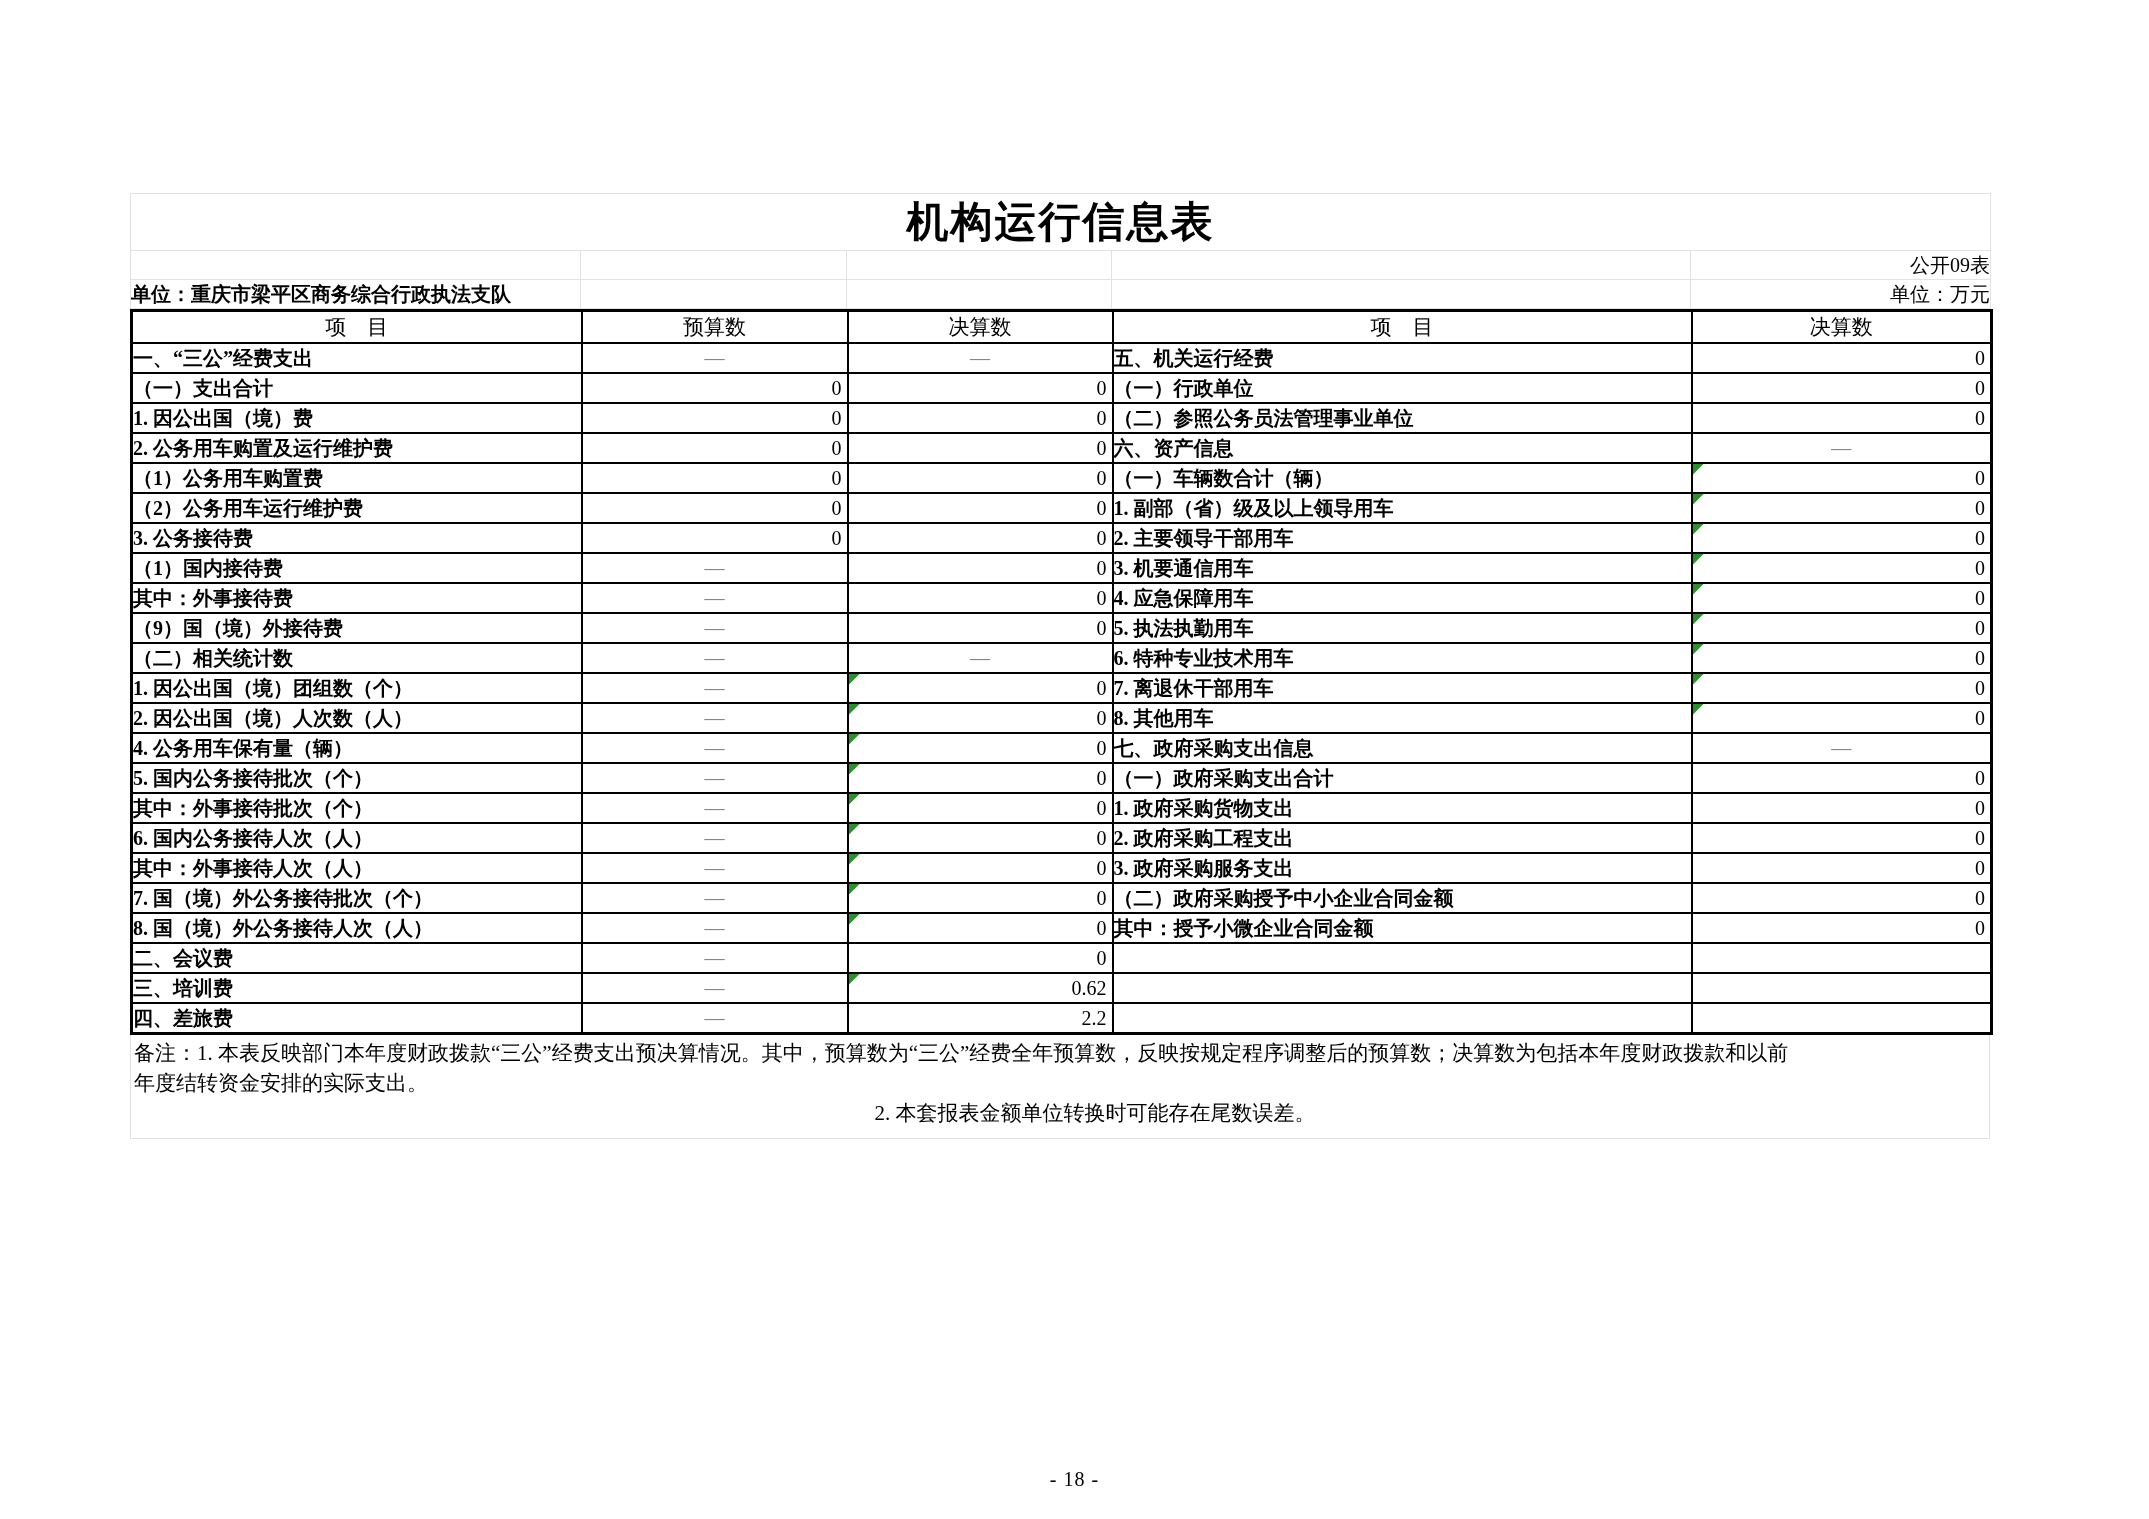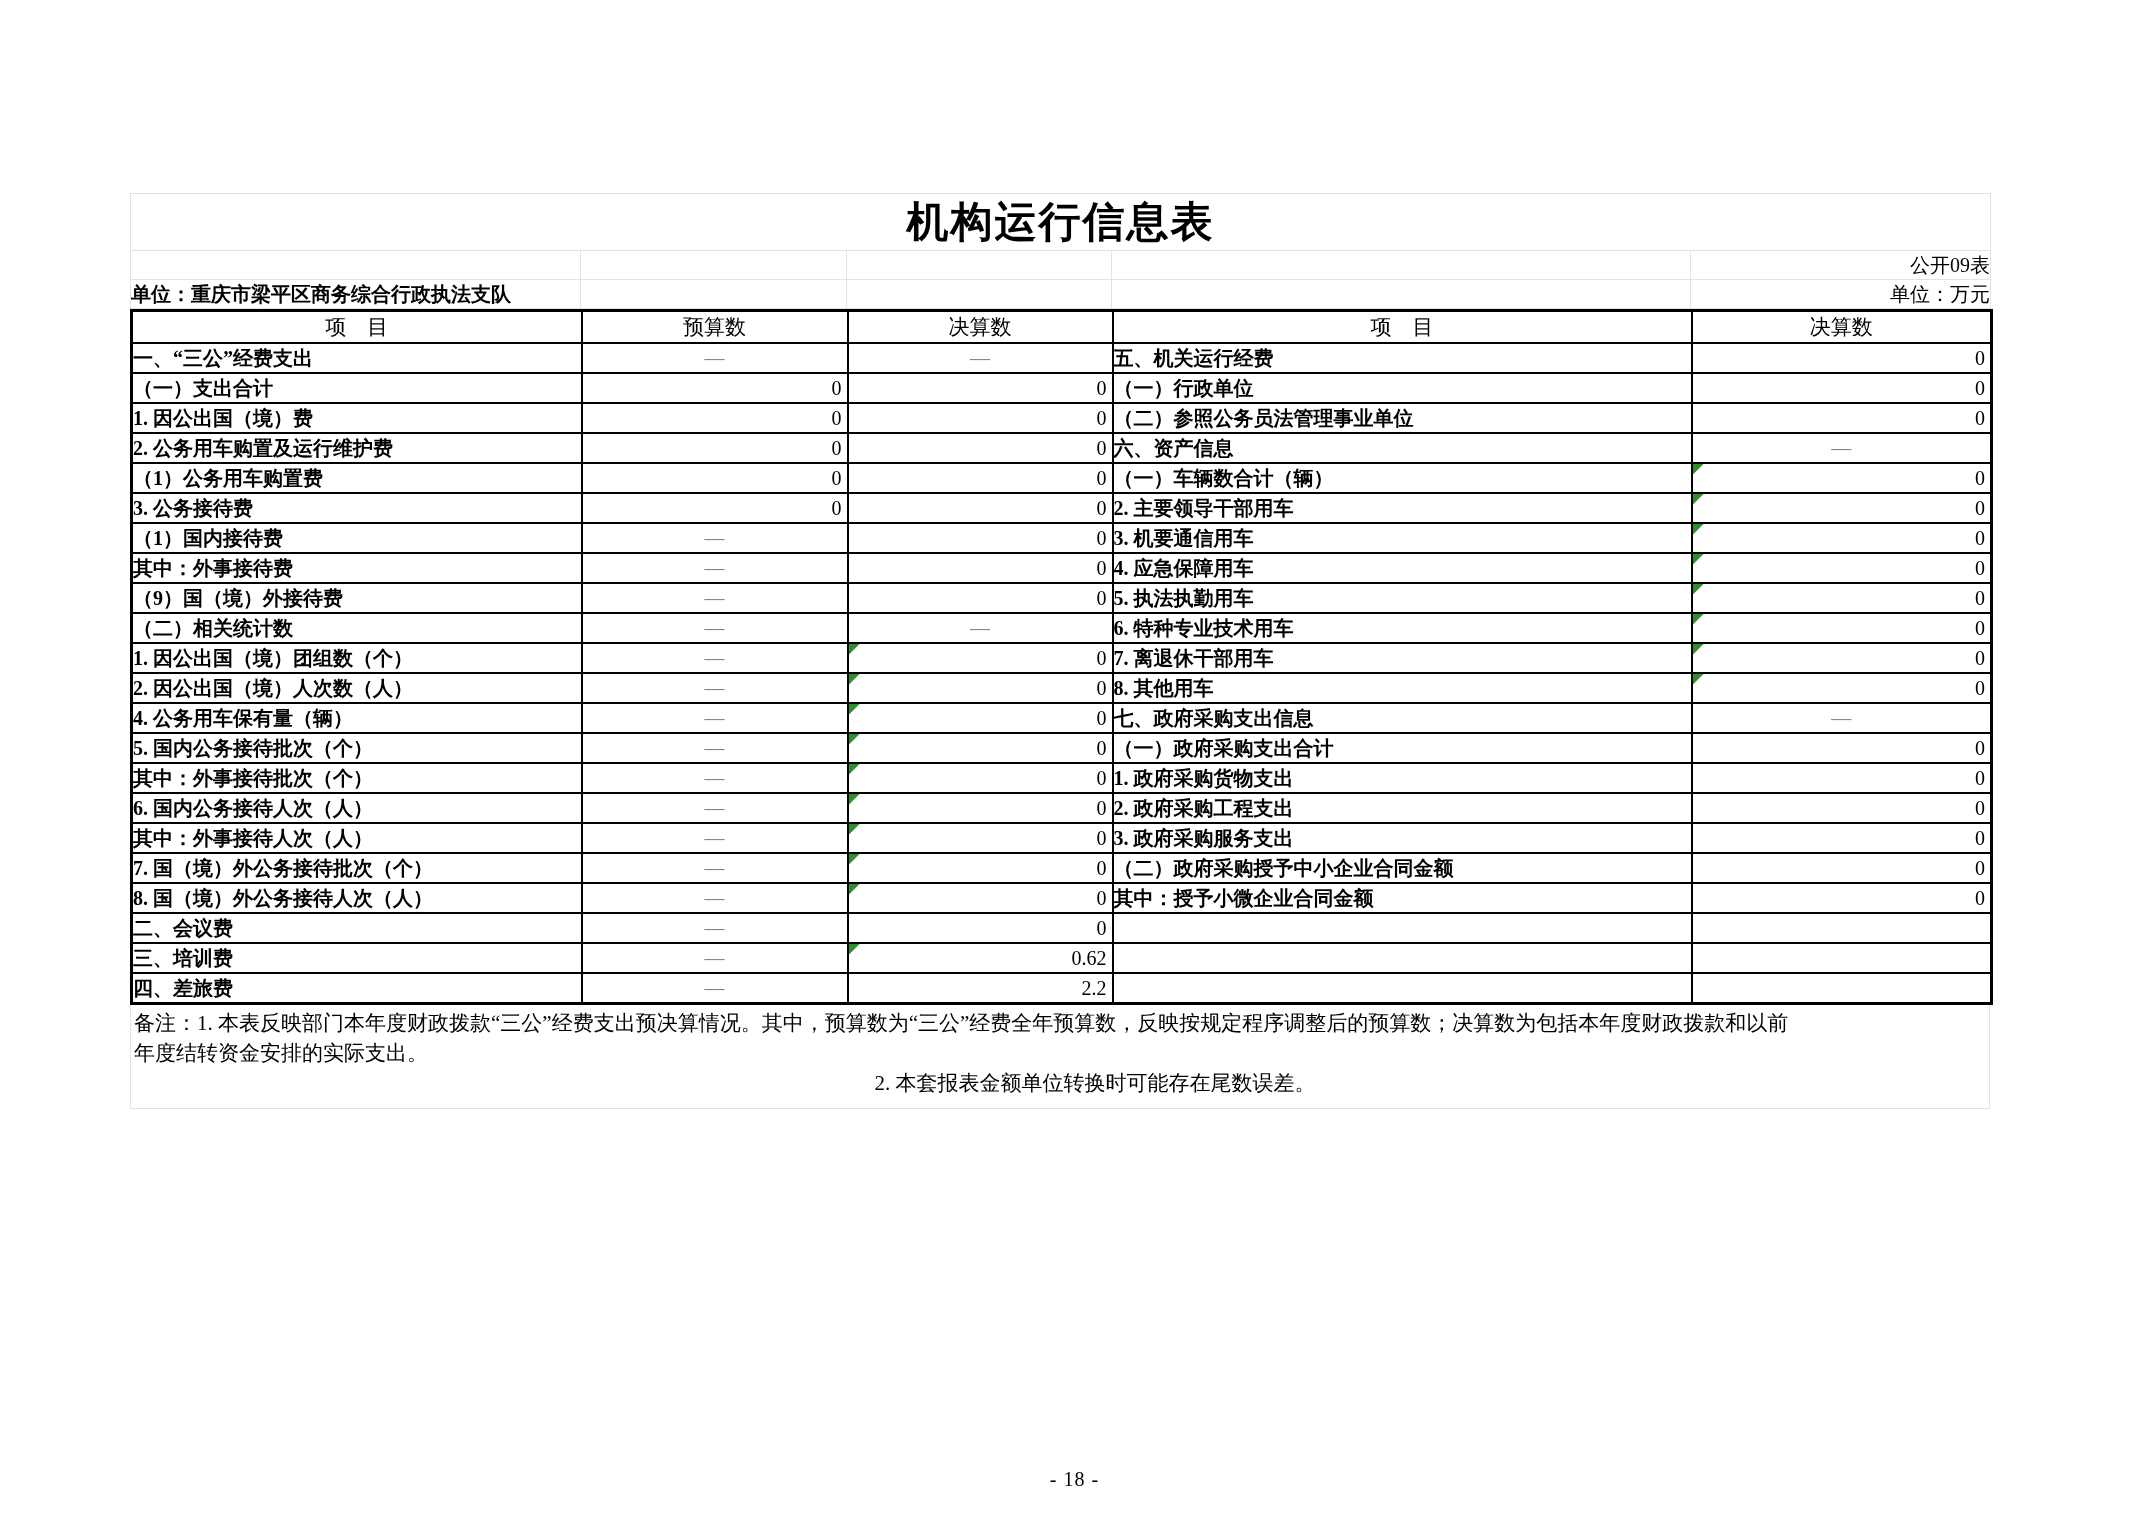--- a/index.html
+++ b/index.html
@@ -135,20 +135,27 @@
           <td class="val dash">—</td>
         </tr>
         <tr>
           <td class="item ind3">（1）公务用车购置费</td>
           <td class="val">0</td>
           <td class="val">0</td>
           <td class="item ind1">（一）车辆数合计（辆）</td>
           <td class="val">0<span class="tri" style="background: rgb(47, 143, 47);"></span></td>
         </tr>
         <tr>
+          <td class="item ind3">（2）公务用车运行维护费</td>
+          <td class="val">0</td>
+          <td class="val">0</td>
+          <td class="item ind2">1. 副部（省）级及以上领导用车</td>
+          <td class="val">0<span class="tri" style="background: rgb(47, 143, 47);"></span></td>
+        </tr>
+        <tr>
           <td class="item ind2">3. 公务接待费</td>
           <td class="val">0</td>
           <td class="val">0</td>
           <td class="item ind2">2. 主要领导干部用车</td>
           <td class="val">0<span class="tri" style="background: rgb(47, 143, 47);"></span></td>
         </tr>
         <tr>
           <td class="item ind3">（1）国内接待费</td>
           <td class="val dash">—</td>
           <td class="val">0</td>

